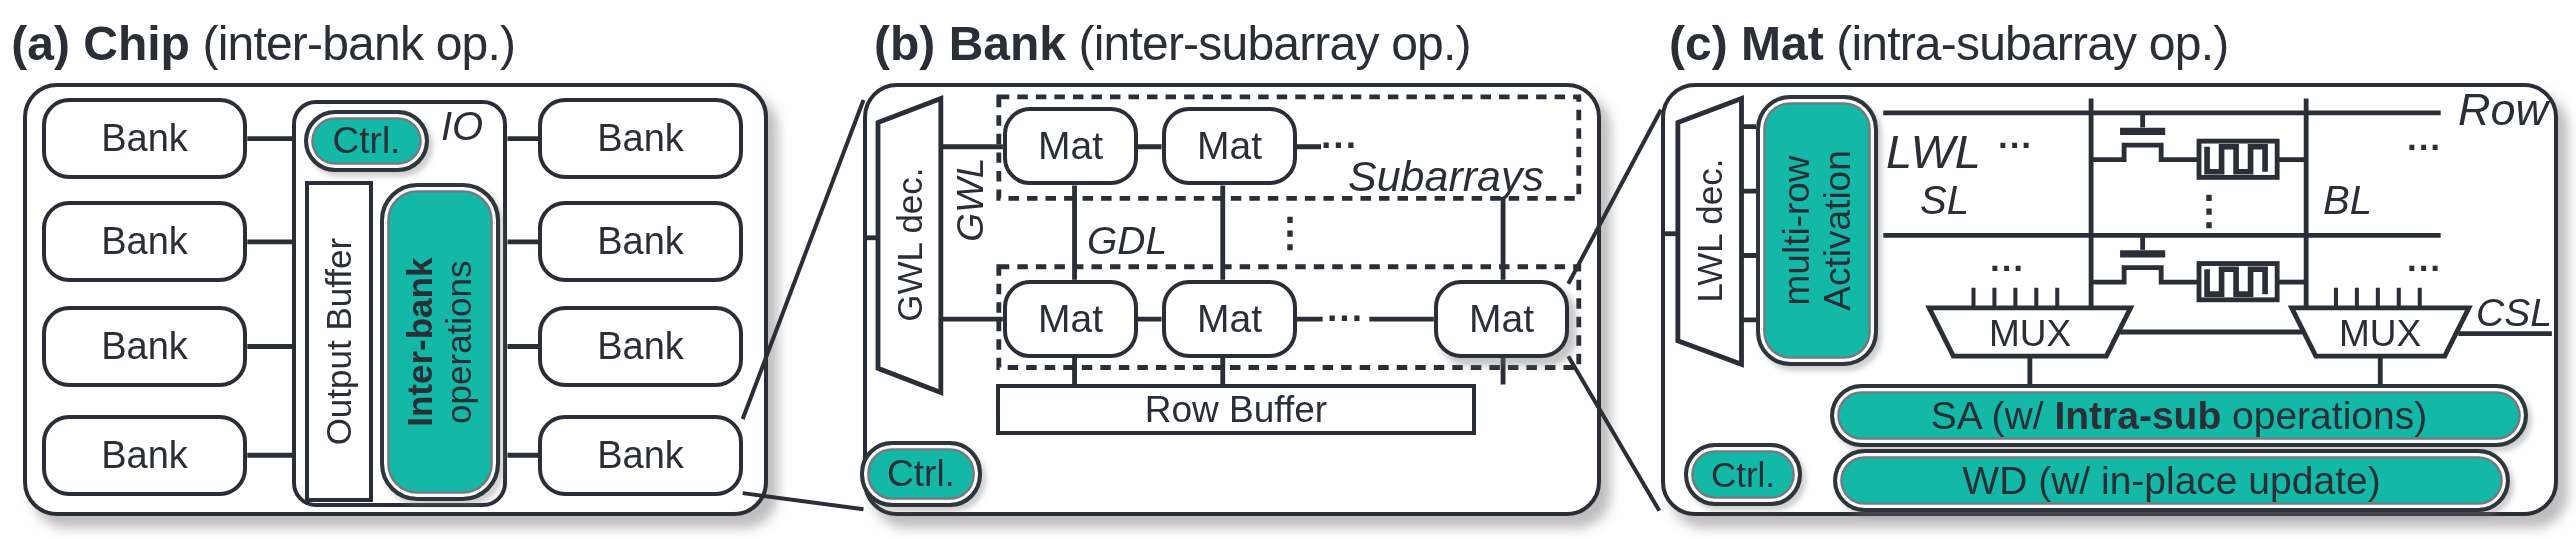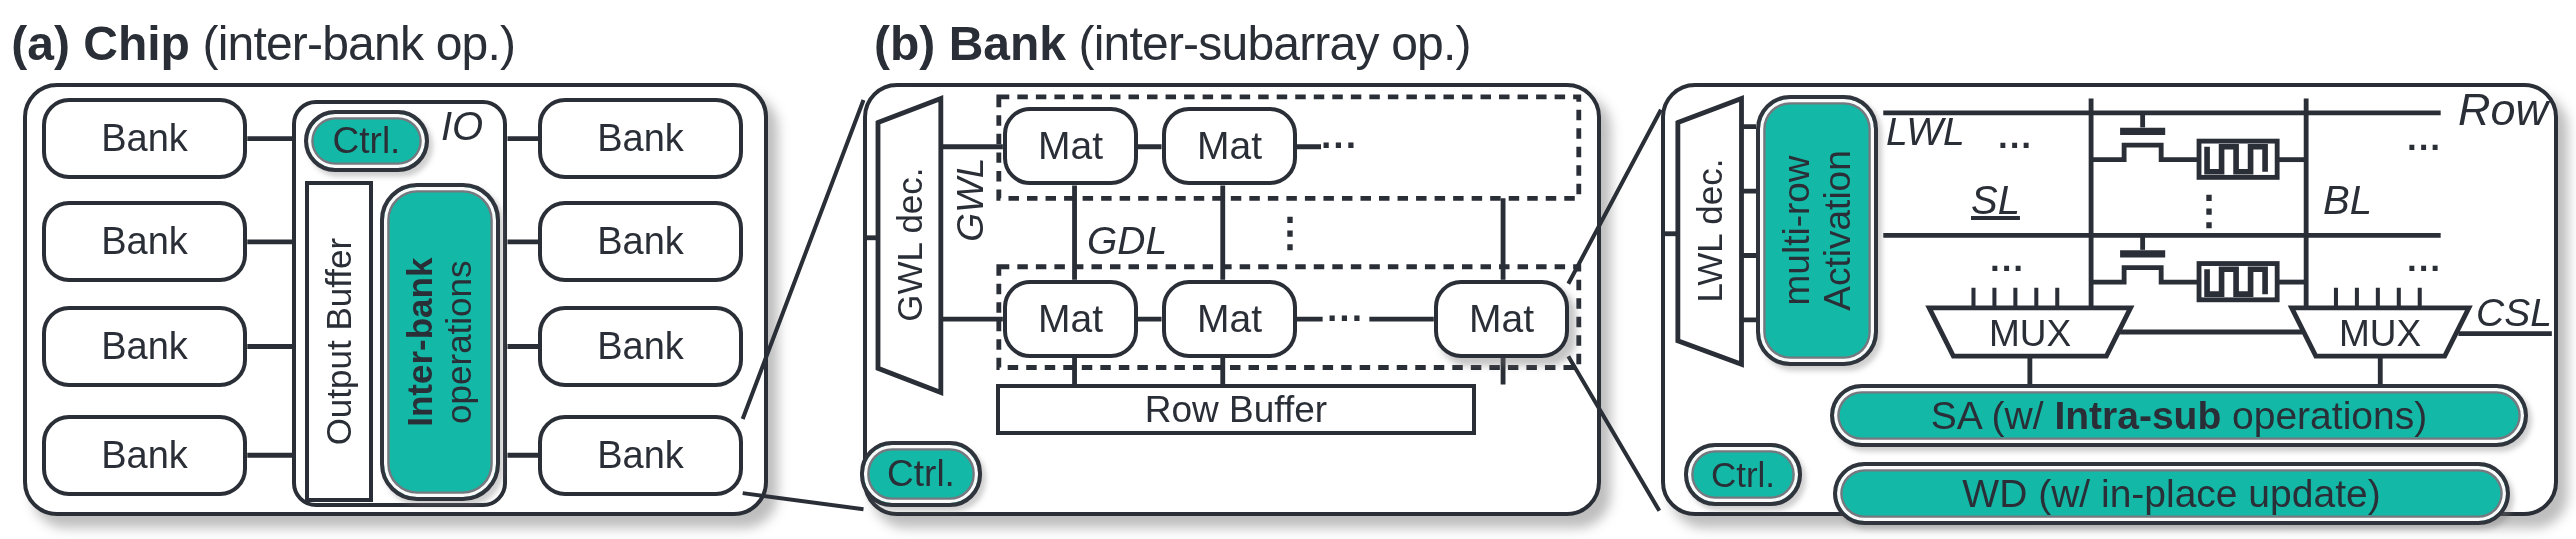--- a/index.html
+++ b/index.html
@@ -96,20 +96,23 @@
       <path d="M2520,442V477 M2955,442V477"></path>
     </g>
   </svg>
 
   <div class="title" style="left:11.3px;top:16px;">
     <span class="b">(a) Chip</span><span> (inter-bank op.)</span>
   </div>
   <div class="title" style="left:874px;top:16px;text-align:right;">
     <span class="b">(b) Bank</span><span> (inter-subarray op.)</span>
   </div>
+  <div class="title" style="left:1669px;top:16px;">
+    <span class="b">(c) Mat</span><span> (intra-subarray op.)</span>
+  </div>
 
   <div class="box wbox rounded" style="left:42px;top:98px;width:205px;height:81px;font-size:38px;">
       <span>Bank</span>
     </div>
   <div class="box wbox rounded" style="left:42px;top:201px;width:205px;height:81px;font-size:38px;">
       <span>Bank</span>
     </div>
   <div class="box wbox rounded" style="left:42px;top:306px;width:205px;height:81px;font-size:38px;">
       <span>Bank</span>
     </div>
@@ -151,20 +154,21 @@
     <div class="vtext it" style="font-size:37px;">GWL</div>
   </div>
 
   <div class="box wbox rounded" style="left:1003px;top:107px;width:135px;height:78px;font-size:39px;">
       <span>Mat</span>
     </div>
   <div class="box wbox rounded" style="left:1162px;top:107px;width:135px;height:78px;font-size:39px;">
       <span>Mat</span>
     </div>
   <div class="label" style="left:1321px;top:127px;font-size:37px;font-weight:700;">···</div>
+  <div class="label it" style="left:1348px;top:155px;font-size:43px;">Subarrays</div>
   <div class="label it" style="left:1087px;top:221px;font-size:39px;">GDL</div>
   <div class="label" style="left:1270px;top:212px;font-size:40px;font-weight:700;">⋮</div>
 
   <div class="box wbox rounded" style="left:1003px;top:280px;width:135px;height:78px;font-size:39px;">
       <span>Mat</span>
     </div>
   <div class="box wbox rounded" style="left:1162px;top:280px;width:135px;height:78px;font-size:39px;">
       <span>Mat</span>
     </div>
   <div class="label" style="left:1327px;top:300px;font-size:37px;font-weight:700;">···</div>
@@ -182,38 +186,38 @@
   <div class="vwrap" style="left:1678px;top:98px;width:64px;height:266px;">
     <div class="vtext" style="font-size:35px;">LWL dec.</div>
   </div>
   <div class="box gbox" style="left:1756px;top:95px;width:122px;height:271px;border-radius:34px;">
     <div class="vtext" style="font-size:37px;">
       <span style="display:block;">multi-row</span>
       <span style="display:block;">Activation</span>
     </div>
   </div>
 
-  <div class="label it" style="left:1886px;top:112px;font-size:39px;">LWL</div>
+  <div class="label it" style="left:1886px;top:128px;font-size:47px;">LWL</div>
   <div class="label" style="left:1998px;top:127px;font-size:35px;font-weight:700;">···</div>
   <div class="label it" style="left:2458px;top:87px;font-size:45px;">Row</div>
   <div class="label" style="left:2407px;top:129px;font-size:35px;font-weight:700;">···</div>
-  <div class="label it" style="left:1971px;top:180px;font-size:40px;text-decoration:underline;">SL</div>
+  <div class="label it" style="left:1920px;top:180px;font-size:40px;">SL</div>
   <div class="label" style="left:2189px;top:190px;font-size:40px;font-weight:700;">⋮</div>
   <div class="label it" style="left:2323px;top:180px;font-size:40px;">BL</div>
   <div class="label" style="left:1990px;top:250px;font-size:35px;font-weight:700;">···</div>
   <div class="label" style="left:2407px;top:250px;font-size:35px;font-weight:700;">···</div>
 
   <div class="label cent" style="left:2030px;top:333px;font-size:37px;">MUX</div>
   <div class="label cent" style="left:2380px;top:333px;font-size:37px;">MUX</div>
   <div class="label it" style="left:2476px;top:293px;font-size:39px;">CSL</div>
 
   <div class="box gbox pill" style="left:1830px;top:384px;width:698px;height:63px;font-size:39px;">
     <span><span>SA (w/ </span><span class="b">Intra-sub</span><span> operations)</span></span>
   </div>
-  <div class="box gbox pill" style="left:1833px;top:449px;width:677px;height:63px;font-size:39px;margin-top:13px;">
+  <div class="box gbox pill" style="left:1833px;top:449px;width:677px;height:63px;font-size:39px;">
     <span>WD (w/ in-place update)</span>
   </div>
   <div class="box gbox" style="left:1684px;top:443px;width:118px;height:63px;border-radius:31px;font-size:35px;">
     <span>Ctrl.</span>
   </div>
 
 </div>
 
 
 </body></html>

